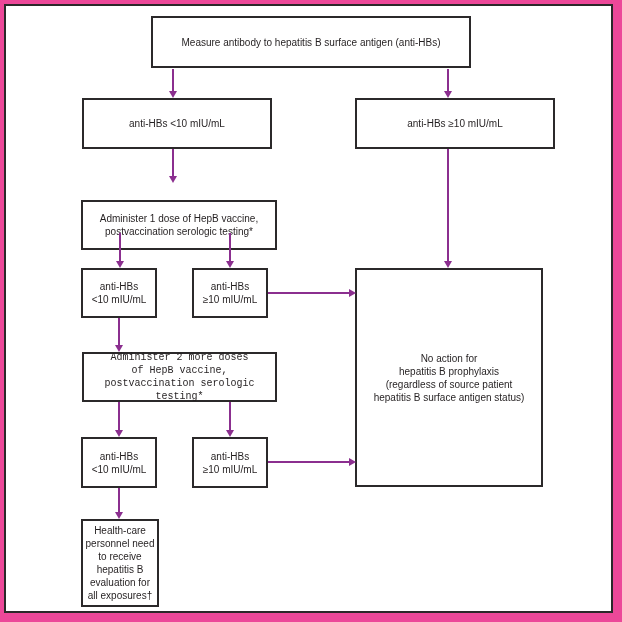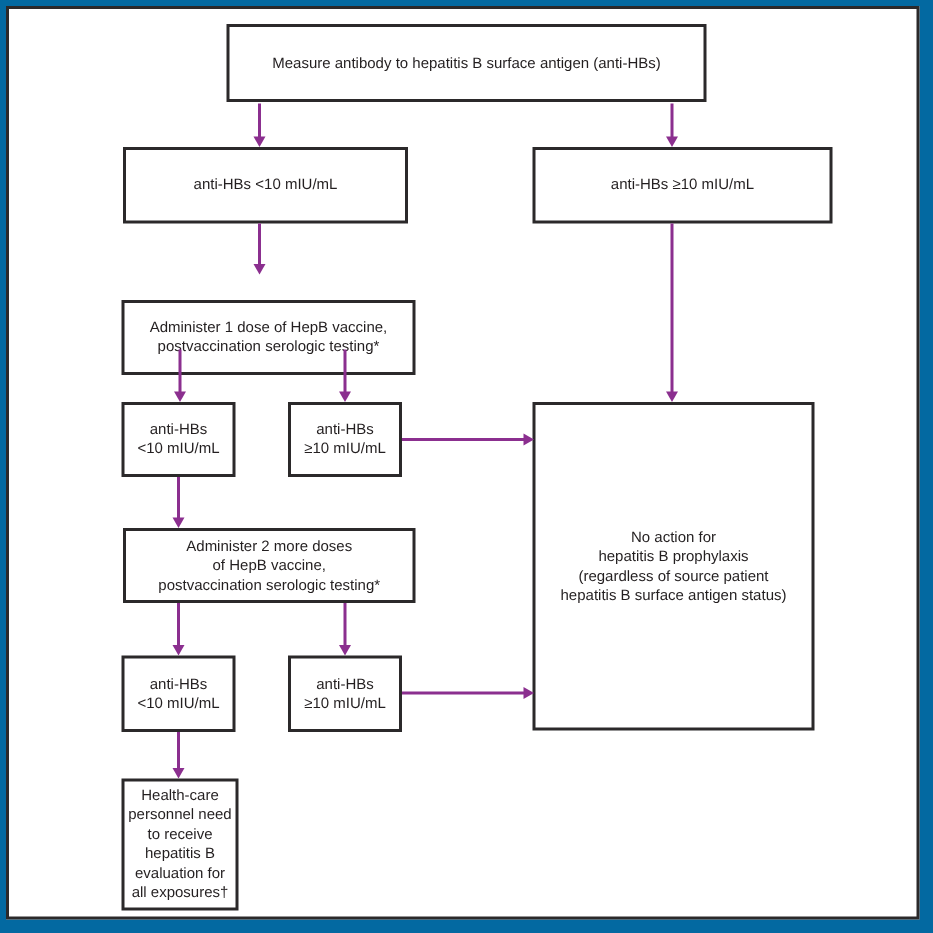--- a/index.html
+++ b/index.html
@@ -5,21 +5,21 @@
   html, body {
     margin: 0;
     padding: 0;
     background: #ffffff;
     font-family: "Liberation Sans", sans-serif;
   }
   #canvas {
     position: relative;
     width: 622px;
     height: 622px;
-    background: #0369a1;
+    background: #ec4899;
     overflow: hidden;
   }
   .outer-frame {
     position: absolute;
     left: 4px;
     top: 4px;
     width: 609px;
     height: 609px;
     border: 2px solid var(--border, #2b292a);
     box-sizing: border-box;
@@ -88,21 +88,21 @@
 
   <div class="node" style="left:81px; top:200px; width:196px; height:50px;">Administer 1 dose of HepB vaccine,
 postvaccination serologic testing*</div>
 
   <div class="node" style="left:81px; top:268px; width:76px; height:50px;">anti-HBs
 &lt;10 mIU/mL</div>
 
   <div class="node" style="left:192px; top:268px; width:76px; height:50px;">anti-HBs
 ≥10 mIU/mL</div>
 
-  <div class="node" style="left:82px; top:352px; width:195px; height:50px;">Administer 2 more doses
+  <div class="node" style="left:82px; top:352px; width:195px; height:50px;font-family:Liberation Mono, monospace;">Administer 2 more doses
 of HepB vaccine,
 postvaccination serologic testing*</div>
 
   <div class="node" style="left:81px; top:437px; width:76px; height:51px;">anti-HBs
 &lt;10 mIU/mL</div>
 
   <div class="node" style="left:192px; top:437px; width:76px; height:51px;">anti-HBs
 ≥10 mIU/mL</div>
 
   <div class="node" style="left:355px; top:268px; width:188px; height:219px;">No action for

